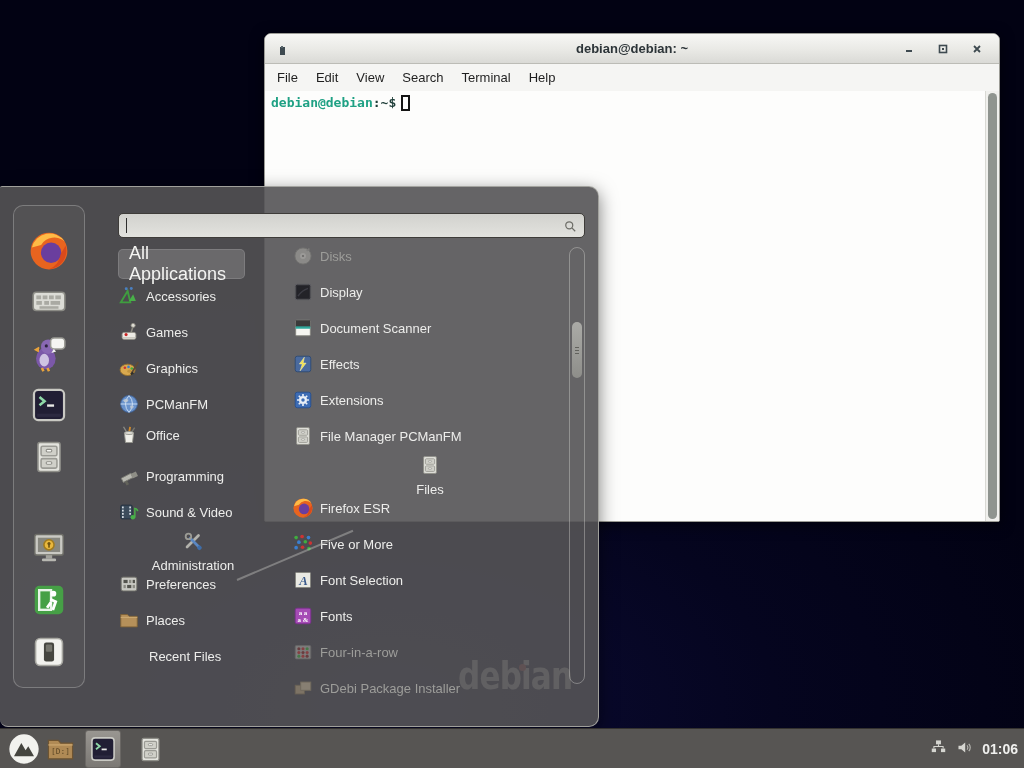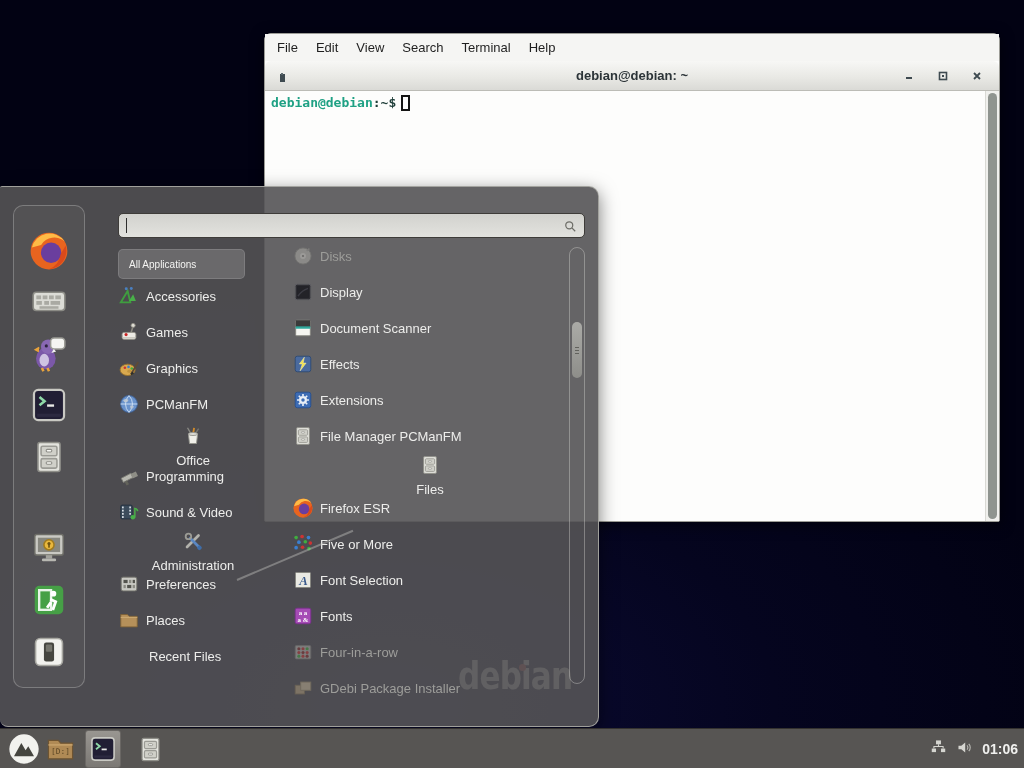--- a/index.html
+++ b/index.html
@@ -108,21 +108,21 @@
   }
   .cat-row { left:118px; width:150px; }
   .app-row { left:292px; width:276px; }
   .cat-row .lbl, .app-row .lbl { white-space:nowrap; }
   .cat-row.no-icon { padding-left:31px; }
   #cat-all {
     position:absolute; left:118px; top:62px; width:127px; height:30px;
     background:rgba(255,255,255,.17);
     border:1px solid rgba(255,255,255,.13); border-radius:5px;
     display:flex; align-items:center; padding-left:10px;
-    font-size:10px; color:#f4f4f2; cursor:pointer;
+    font-size:18px; color:#f4f4f2; cursor:pointer;
   }
   .app-row.disabled { color:#9d9d9a; }
   .app-row.disabled .ic { opacity:.45; }
   .ic { display:flex; width:22px; height:22px; align-items:center; justify-content:center; flex:0 0 22px; }
 
   #apps-scroll-track {
     position:absolute; left:569px; top:60px; width:16px; height:437px;
     border:1px solid rgba(220,220,215,.38); border-radius:8px;
   }
   #apps-scroll-thumb {
@@ -158,28 +158,20 @@
 </style>
 </head>
 <body>
 
 <div id="desktop">
   <div id="watermark">debian</div>
   <div id="watermark-dot"></div>
 </div>
 
 <div id="terminal">
-  <div id="menubar">
-      <span class="menubar-item">File</span>
-      <span class="menubar-item">Edit</span>
-      <span class="menubar-item">View</span>
-      <span class="menubar-item">Search</span>
-      <span class="menubar-item">Terminal</span>
-      <span class="menubar-item">Help</span>
-    </div>
   <div id="titlebar">
     <span id="titlebar-icon">
       <svg width="10" height="12" viewBox="0 0 10 12">
           <rect x="2" y="2" width="5" height="8" fill="#3e4a50"></rect>
           <rect x="3" y="1" width="2" height="2" fill="#5a676d"></rect>
         </svg>
     </span>
     <span id="window-title">debian@debian: ~</span>
     <div id="window-controls">
       <span class="winbtn">
@@ -193,20 +185,28 @@
             <rect x="4" y="4" width="2" height="2" fill="#3e4a50"></rect>
           </svg>
       </span>
       <span class="winbtn">
         <svg width="10" height="10" viewBox="0 0 10 10">
             <path d="M2 2 L8 8 M8 2 L2 8" stroke="#3e4a50" stroke-width="1.8"></path>
           </svg>
       </span>
     </div>
   </div>
+  <div id="menubar">
+      <span class="menubar-item">File</span>
+      <span class="menubar-item">Edit</span>
+      <span class="menubar-item">View</span>
+      <span class="menubar-item">Search</span>
+      <span class="menubar-item">Terminal</span>
+      <span class="menubar-item">Help</span>
+    </div>
   <div id="term-content">
     <div id="prompt-line">
       <span id="prompt-user">debian@debian</span>
         <span id="prompt-suffix">:~$</span>
         <span id="term-cursor"></span>
     </div>
     <div id="term-scrollbar">
       <div id="term-scroll-thumb"></div>
     </div>
   </div>
@@ -331,21 +331,21 @@
         <span class="ic">
           <svg width="22" height="22" viewBox="0 0 24 24">
             <circle cx="12" cy="12" r="9.2" fill="#6a93cc" stroke="#3c5d8f"></circle>
             <path d="M2.8 12 h18.4 M12 2.8 a13 13 0 0 1 0 18.4 M12 2.8 a13 13 0 0 0 0 18.4" stroke="#cfe0f4" stroke-width="1" fill="none"></path>
             <path d="M5.5 8 q3.5 -2.5 6 -0.5 q-1 3.5 -4.5 2.5 Z" fill="#c6ccd2" opacity=".85"></path>
             <path d="M13 14 q3 -1 4.5 1 q-1.5 3 -4 2 Z" fill="#c6ccd2" opacity=".7"></path>
           </svg>
         </span>
         <span class="lbl">PCManFM</span>
       </div>
-      <div class="cat-row" style="top: 238px; flex-direction: column;">
+      <div class="cat-row" style="top: 230px;">
         <span class="ic">
           <svg width="22" height="22" viewBox="0 0 24 24">
             <path d="M9.5 9 L6 3" stroke="#8a8a84" stroke-width="1.5"></path>
             <path d="M12.2 9 L13.2 3.2" stroke="#d08a2a" stroke-width="2"></path>
             <path d="M14.8 9 L18.2 4" stroke="#77776f" stroke-width="1.5"></path>
             <path d="M7 9.8 h10 l-1.2 10.4 h-7.6 Z" fill="#f0efe9" stroke="#96968e"></path>
             <ellipse cx="12" cy="9.8" rx="5" ry="1.7" fill="#dcdbd4" stroke="#96968e"></ellipse>
           </svg>
         </span>
         <span class="lbl">Office</span>

